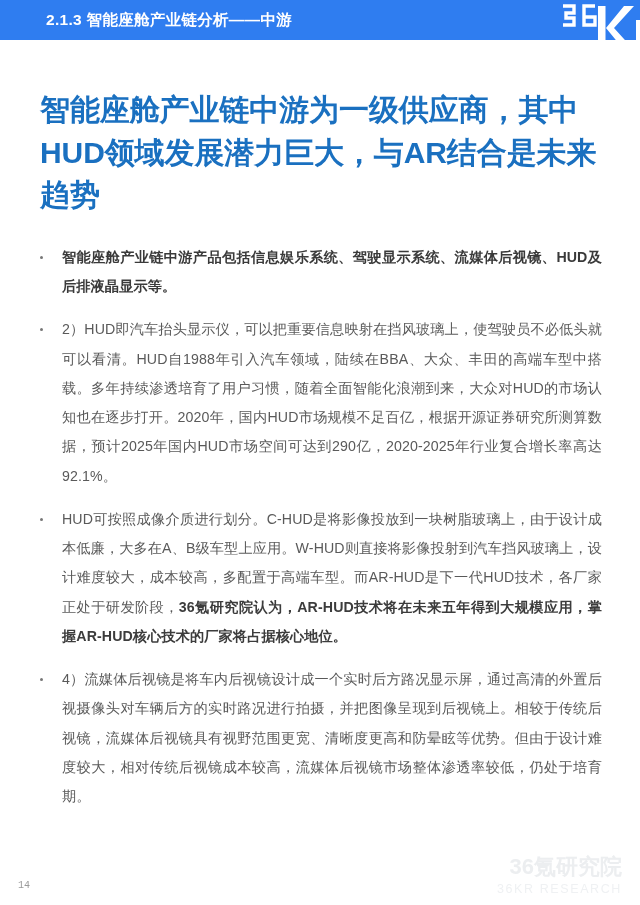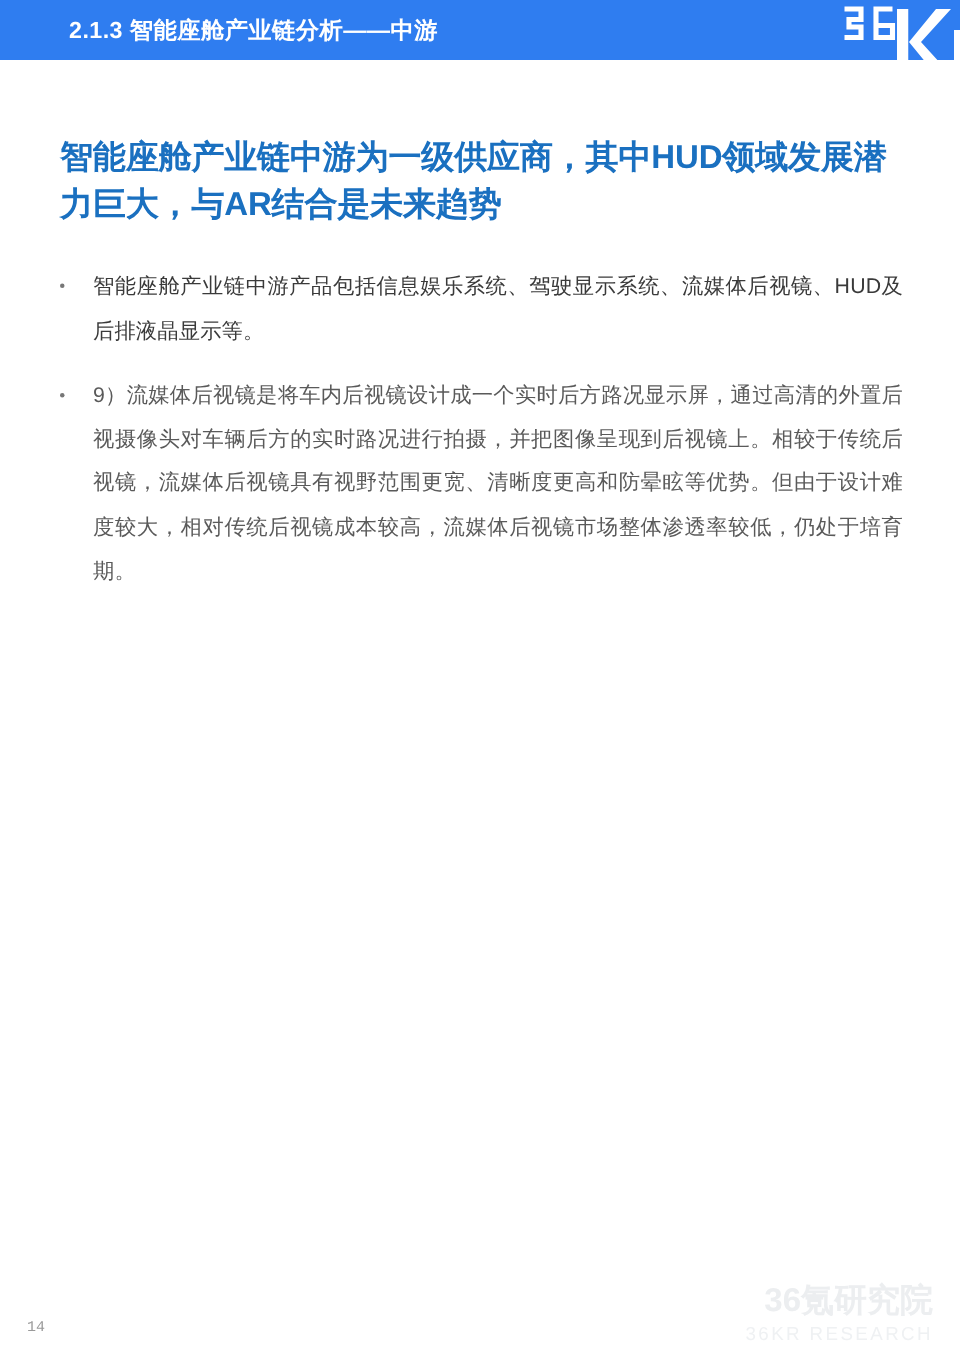--- a/index.html
+++ b/index.html
@@ -48,21 +48,21 @@
     position: absolute;
     top: 40px; left: 0;
     width: 640px;
     height: 865px;
     background: #ffffff;
   }
 
   .headline {
     margin: 49px 40px 0 40px;
     color: #1a70c0;
-    font-size: 22px;
+    font-size: 30px;
     font-weight: bold;
     line-height: 1.42;
     letter-spacing: -0.1px;
   }
 
   .bullets {
     margin: 26px 38px 0 40px;
   }
 
   .bullet {
@@ -92,21 +92,21 @@
     flex: 1 1 auto;
     color: #5a5a5a;
     font-size: 14.2px;
     line-height: 2.06;
     text-align: justify;
     text-justify: inter-ideograph;
     letter-spacing: 0.1px;
   }
   .bullet-text.strong {
     color: #3a3a3a;
-    font-weight: normal;
+    font-weight: bold;
   }
   .bullet-text b {
     color: #3c3c3c;
     font-weight: bold;
   }
 
   
   .page-number {
     position: absolute;
     left: 18px;
@@ -170,25 +170,33 @@
   <div class="headline">智能座舱产业链中游为一级供应商，其中HUD领域发展潜力巨大，与AR结合是未来趋势</div>
 
   <div class="bullets">
 
     <div class="bullet">
       <div class="bullet-marker"></div>
       <div class="bullet-text strong">智能座舱产业链中游产品包括信息娱乐系统、驾驶显示系统、流媒体后视镜、HUD及后排液晶显示等。</div>
     </div>
 
 
-
-
-    <div class="bullet">
-      <div class="bullet-marker"></div>
-      <div class="bullet-text">9）流媒体后视镜是将车内后视镜设计成一个实时后方路况显示屏，通过高清的外置后视摄像头对车辆后方的实时路况进行拍摄，并把图像呈现到后视镜上。相较于传统后视镜，流媒体后视镜具有视野范围更宽、清晰度更高和防晕眩等优势。但由于设计难度较大，相对传统后视镜成本较高，流媒体后视镜市场整体渗透率较低，仍处于培育期。</div>
+    <div class="bullet">
+      <div class="bullet-marker"></div>
+      <div class="bullet-text">2）HUD即汽车抬头显示仪，可以把重要信息映射在挡风玻璃上，使驾驶员不必低头就可以看清。HUD自1988年引入汽车领域，陆续在BBA、大众、丰田的高端车型中搭载。多年持续渗透培育了用户习惯，随着全面智能化浪潮到来，大众对HUD的市场认知也在逐步打开。2020年，国内HUD市场规模不足百亿，根据开源证券研究所测算数据，预计2025年国内HUD市场空间可达到290亿，2020-2025年行业复合增长率高达92.1%。</div>
+    </div>
+
+    <div class="bullet">
+      <div class="bullet-marker"></div>
+      <div class="bullet-text"><span>HUD可按照成像介质进行划分。C-HUD是将影像投放到一块树脂玻璃上，由于设计成本低廉，大多在A、B级车型上应用。W-HUD则直接将影像投射到汽车挡风玻璃上，设计难度较大，成本较高，多配置于高端车型。而AR-HUD是下一代HUD技术，各厂家正处于研发阶段，</span><b>36氪研究院认为，AR-HUD技术将在未来五年得到大规模应用，掌握AR-HUD核心技术的厂家将占据核心地位。</b></div>
+    </div>
+
+    <div class="bullet">
+      <div class="bullet-marker"></div>
+      <div class="bullet-text">4）流媒体后视镜是将车内后视镜设计成一个实时后方路况显示屏，通过高清的外置后视摄像头对车辆后方的实时路况进行拍摄，并把图像呈现到后视镜上。相较于传统后视镜，流媒体后视镜具有视野范围更宽、清晰度更高和防晕眩等优势。但由于设计难度较大，相对传统后视镜成本较高，流媒体后视镜市场整体渗透率较低，仍处于培育期。</div>
     </div>
 
   </div>
 
   <div class="page-number">14</div>
 
   <div class="watermark">
     <span class="watermark-cn">36氪研究院</span>
     <span class="watermark-en">36KR RESEARCH</span>
   </div>

